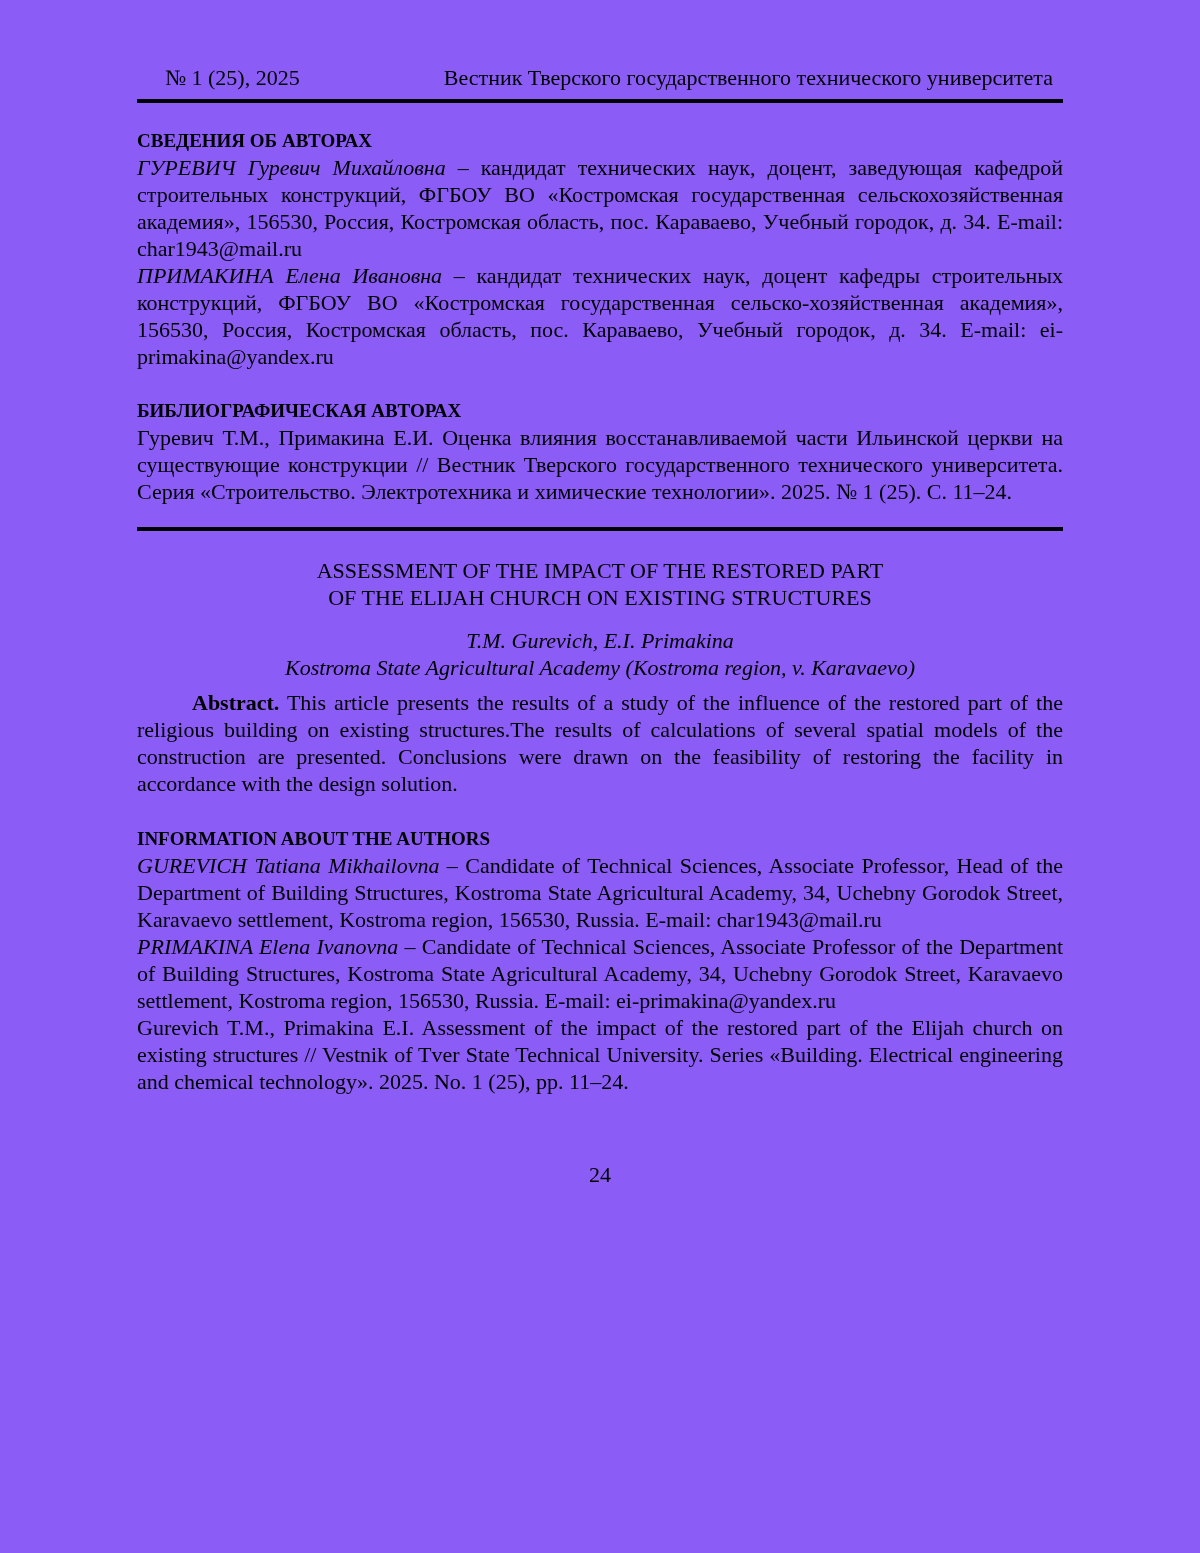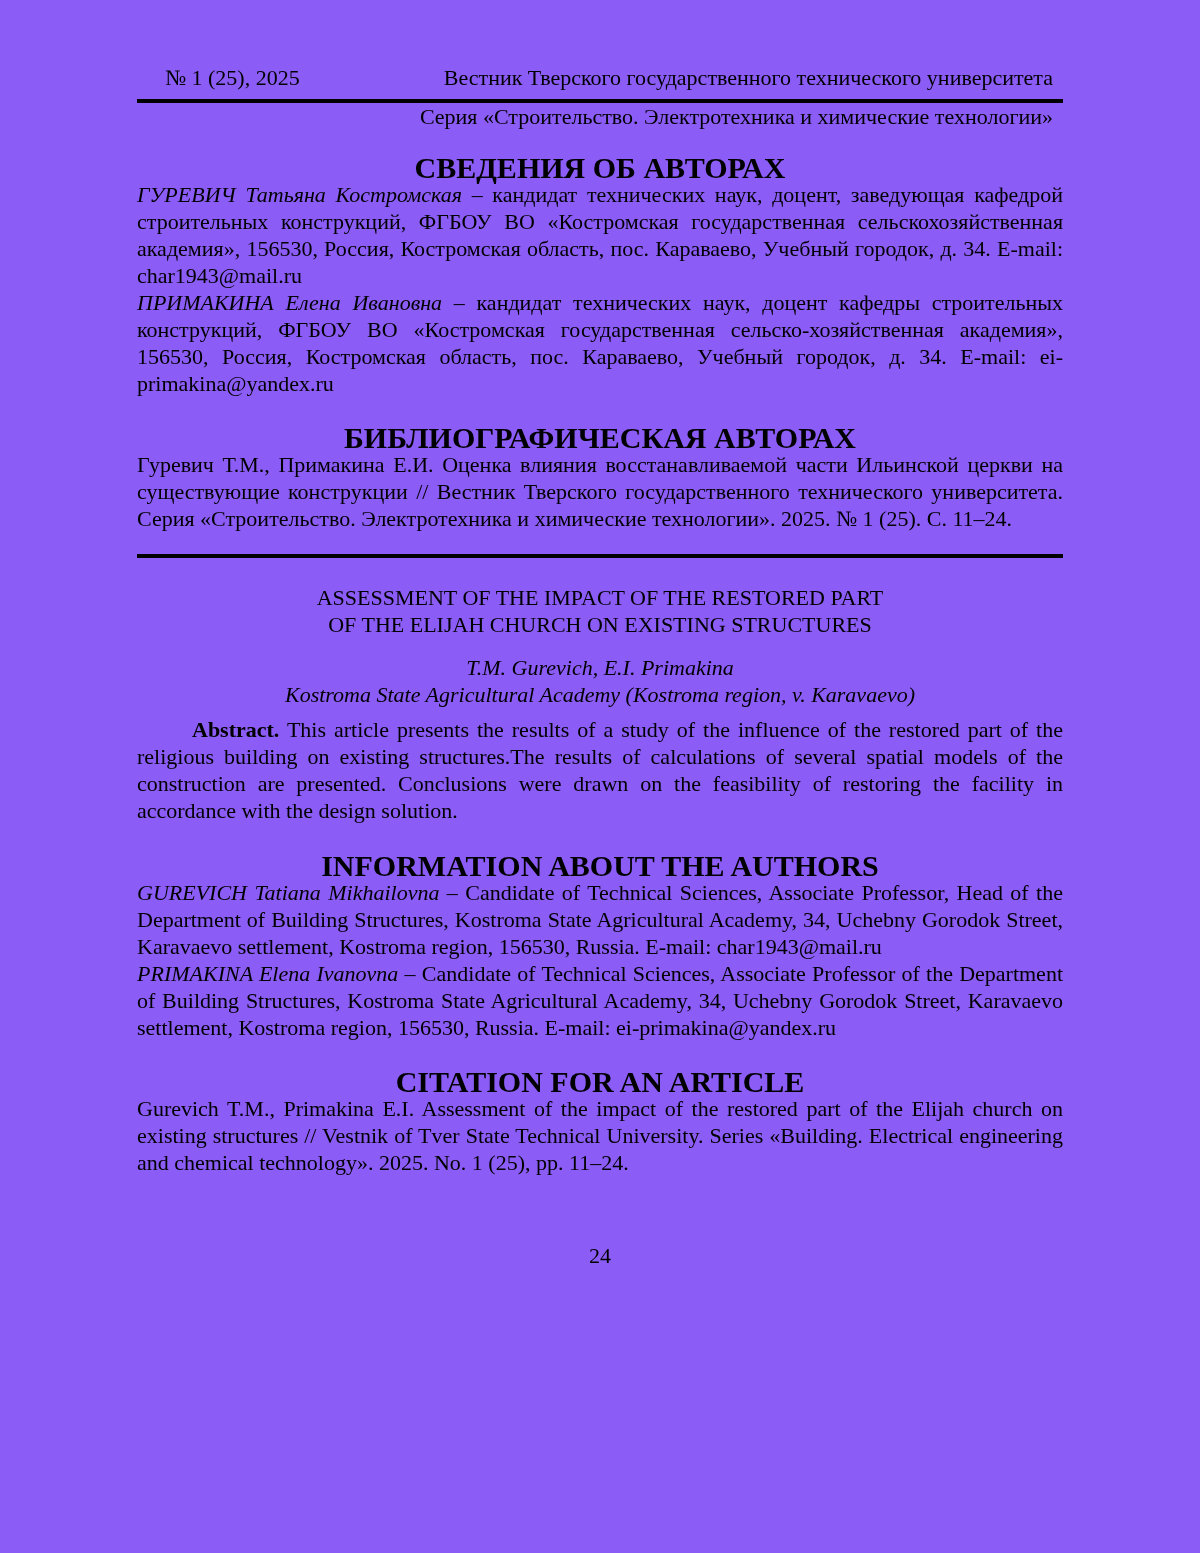--- a/index.html
+++ b/index.html
@@ -30,22 +30,22 @@
     height: 4px;
     background: #000000;
     margin-top: 8px;
   }
   .series-line {
     text-align: right;
     padding-right: 10px;
   }
   .heading {
     font-weight: bold;
-    text-align: center;
-    font-size: 30px;
+    text-align: left;
+    font-size: 19px;
     margin: 0;
   }
   .h-authors-ru { margin-top: 24px; }
   .h-citation-ru { margin-top: 27px; }
   .h-authors-en { margin-top: 28px; }
   .h-citation-en { margin-top: 27px; }
   p.body-par {
     margin: 0;
     text-align: justify;
   }
@@ -81,25 +81,24 @@
 <body>
 
 <div class="page">
 
   <div>
     <div class="header-row">
       <span>№ 1 (25), 2025</span>
       <span>Вестник Тверского государственного технического университета</span>
     </div>
     <div class="rule"></div>
-    <div class="series-line">Серия «Строительство. Электротехника и химические технологии»</div>
   </div>
 
   <h2 class="heading h-authors-ru">СВЕДЕНИЯ ОБ АВТОРАХ</h2>
-  <p class="body-par"><span class="name-italic">ГУРЕВИЧ Татьяна Костромская</span><span> – кандидат технических наук, доцент, заведующая кафедрой строительных конструкций, ФГБОУ ВО «Костромская государственная сельскохозяйственная академия», 156530, Россия, Костромская область, пос. Караваево, Учебный городок, д. 34. E-mail: char1943@mail.ru</span></p>
+  <p class="body-par"><span class="name-italic">ГУРЕВИЧ Гуревич Михайловна</span><span> – кандидат технических наук, доцент, заведующая кафедрой строительных конструкций, ФГБОУ ВО «Костромская государственная сельскохозяйственная академия», 156530, Россия, Костромская область, пос. Караваево, Учебный городок, д. 34. E-mail: char1943@mail.ru</span></p>
   <p class="body-par"><span class="name-italic">ПРИМАКИНА Елена Ивановна</span><span> – кандидат технических наук, доцент кафедры строительных конструкций, ФГБОУ ВО «Костромская государственная сельско-хозяйственная академия», 156530, Россия, Костромская область, пос. Караваево, Учебный городок, д. 34. E-mail: ei-primakina@yandex.ru</span></p>
 
   <h2 class="heading h-citation-ru">БИБЛИОГРАФИЧЕСКАЯ АВТОРАХ</h2>
   <p class="body-par">Гуревич Т.М., Примакина Е.И. Оценка влияния восстанавливаемой части Ильинской церкви на существующие конструкции // Вестник Тверского государственного технического университета. Серия «Строительство. Электротехника и химические технологии». 2025. № 1 (25). С. 11–24.</p>
 
   <div class="rule2"></div>
 
   <div class="title-en">
     <div>ASSESSMENT OF THE IMPACT OF THE RESTORED PART</div>
     <div>OF THE ELIJAH CHURCH ON EXISTING STRUCTURES</div>
@@ -107,18 +106,17 @@
 
   <div class="authors-en-line">T.M. Gurevich, E.I. Primakina</div>
   <div class="affiliation-line">Kostroma State Agricultural Academy (Kostroma region, v. Karavaevo)</div>
 
   <p class="body-par indent abstract-par"><b>Abstract.</b><span> This article presents the results of a study of the influence of the restored part of the religious building on existing structures.The results of calculations of several spatial models of the construction are presented. Conclusions were drawn on the feasibility of restoring the facility in accordance with the design solution.</span></p>
 
   <h2 class="heading h-authors-en">INFORMATION ABOUT THE AUTHORS</h2>
   <p class="body-par"><span class="name-italic">GUREVICH Tatiana Mikhailovna</span><span> – Candidate of Technical Sciences, Associate Professor, Head of the Department of Building Structures, Kostroma State Agricultural Academy, 34, Uchebny Gorodok Street, Karavaevo settlement, Kostroma region, 156530, Russia. E-mail: char1943@mail.ru</span></p>
   <p class="body-par"><span class="name-italic">PRIMAKINA Elena Ivanovna</span><span> – Candidate of Technical Sciences, Associate Professor of the Department of Building Structures, Kostroma State Agricultural Academy, 34, Uchebny Gorodok Street, Karavaevo settlement, Kostroma region, 156530, Russia. E-mail: ei-primakina@yandex.ru</span></p>
 
-  <h2 class="heading h-citation-en">CITATION FOR AN ARTICLE</h2>
   <p class="body-par">Gurevich T.M., Primakina E.I. Assessment of the impact of the restored part of the Elijah church on existing structures // Vestnik of Tver State Technical University. Series «Building. Electrical engineering and chemical technology». 2025. No. 1 (25), pp. 11–24.</p>
 
   <div class="page-number">24</div>
 
 </div>
 
 </body></html>

